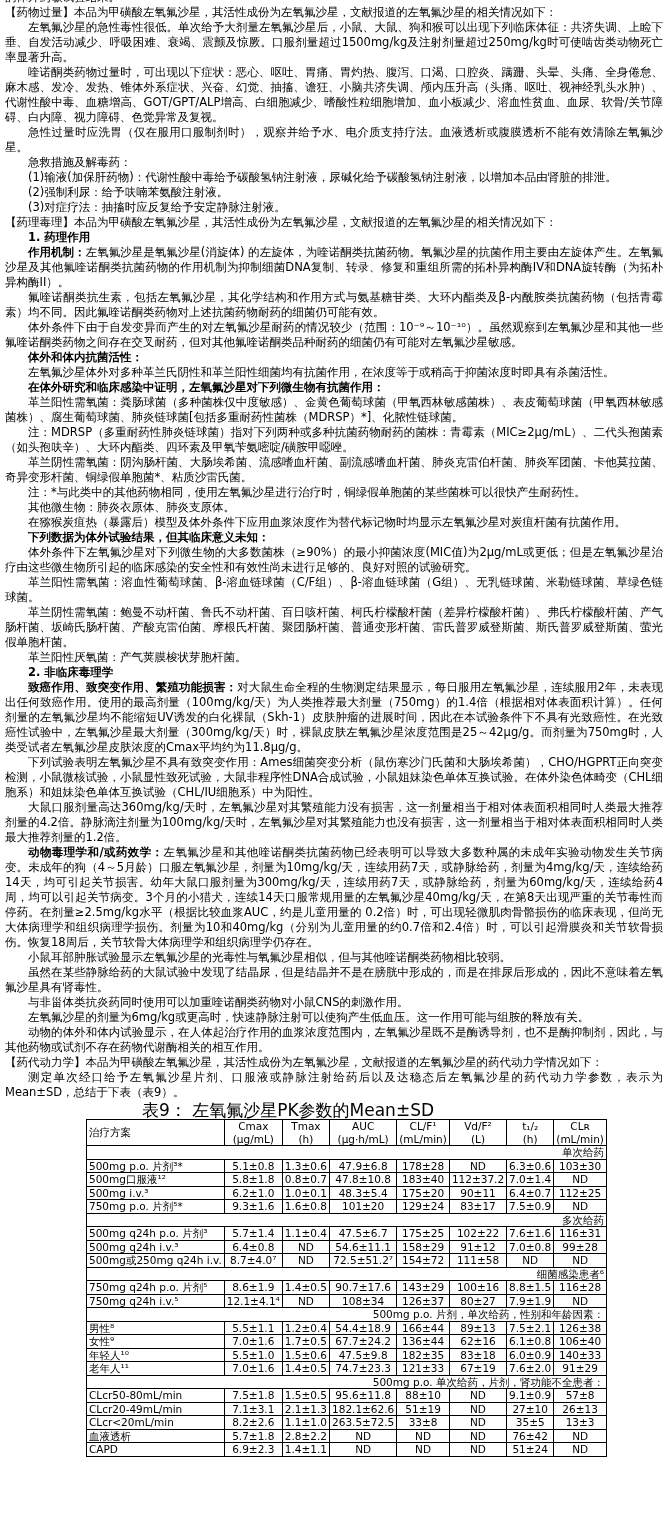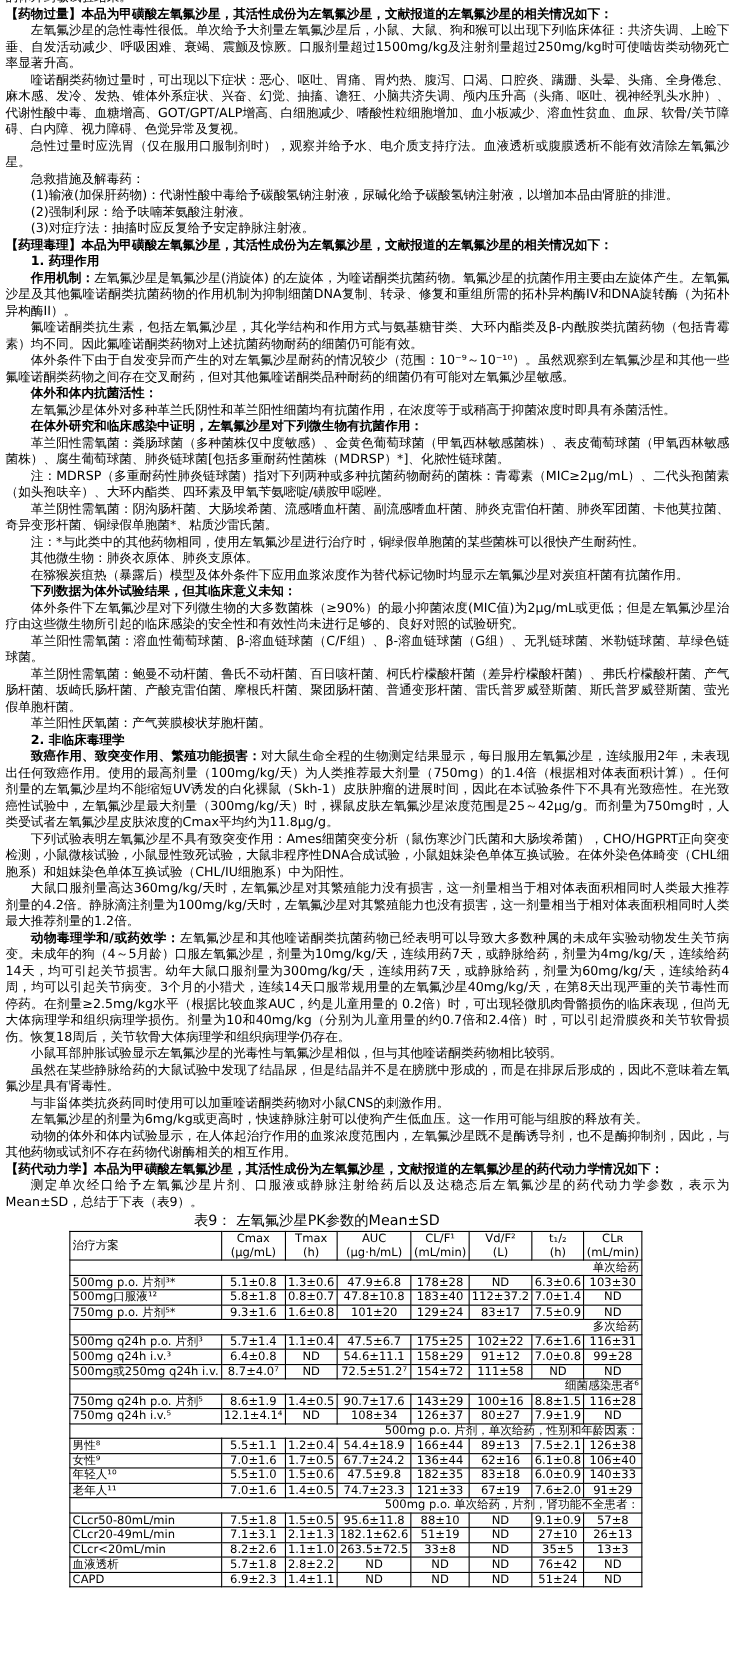--- a/index.html
+++ b/index.html
@@ -1,25 +1,25 @@
 <!DOCTYPE html>
 <html><head>
 <meta charset="utf-8">
 <style>
   html,body{margin:0;padding:0;background:#ffffff;}
   body{width:668px;min-height:1514px;color:#000;font-family:"DejaVu Sans","Liberation Sans",sans-serif;}
   .doc{padding:0 5px 6px 5px;font-size:11.5px;line-height:15px;}
   .doc p{margin:0;text-align:justify;}
-  p.heading{font-weight:bold;}
+  p.heading{font-weight:normal;}
   p.indent{text-indent:2em;}
   p.indent-bold{text-indent:2em;font-weight:bold;}
   .clip-top{height:5px;overflow:hidden;}
   .clip-top span{display:block;margin-top:-10px;}
-  .tbl-title{width:450px;margin:3px 0 1px 58px;text-align:center;font-size:13px;}
-  table.pk{border-collapse:collapse;margin-left:58px;table-layout:fixed;}
+  .tbl-title{width:450px;margin:3px 0 1px 58px;text-align:center;font-size:17px;}
+  table.pk{border-collapse:collapse;margin-left:81px;table-layout:fixed;}
   table.pk th,table.pk td{border:1px solid #000;font-weight:normal;font-size:10.5px;line-height:12.5px;padding:0 2px;text-align:center;white-space:nowrap;overflow:hidden;}
   table.pk th{vertical-align:middle;}
   table.pk td.label{text-align:left;}
   table.pk td.span{text-align:right;}
   col.c0{width:100px}col.c1{width:52px}col.c2{width:46px}col.c3{width:58px}
   col.c4{width:52px}col.c5{width:50px}col.c6{width:46px}col.c7{width:52px}
 </style>
 </head>
 <body>
 
@@ -136,20 +136,30 @@
           <td class="label">500mg口服液¹²</td>
           <td>5.8±1.8</td>
           <td>0.8±0.7</td>
           <td>47.8±10.8</td>
           <td>183±40</td>
           <td>112±37.2</td>
           <td>7.0±1.4</td>
           <td>ND</td>
         </tr>
         <tr>
+          <td class="label">500mg i.v.³</td>
+          <td>6.2±1.0</td>
+          <td>1.0±0.1</td>
+          <td>48.3±5.4</td>
+          <td>175±20</td>
+          <td>90±11</td>
+          <td>6.4±0.7</td>
+          <td>112±25</td>
+        </tr>
+        <tr>
           <td class="label">750mg p.o. 片剂⁵*</td>
           <td>9.3±1.6</td>
           <td>1.6±0.8</td>
           <td>101±20</td>
           <td>129±24</td>
           <td>83±17</td>
           <td>7.5±0.9</td>
           <td>ND</td>
         </tr>
         <tr>

